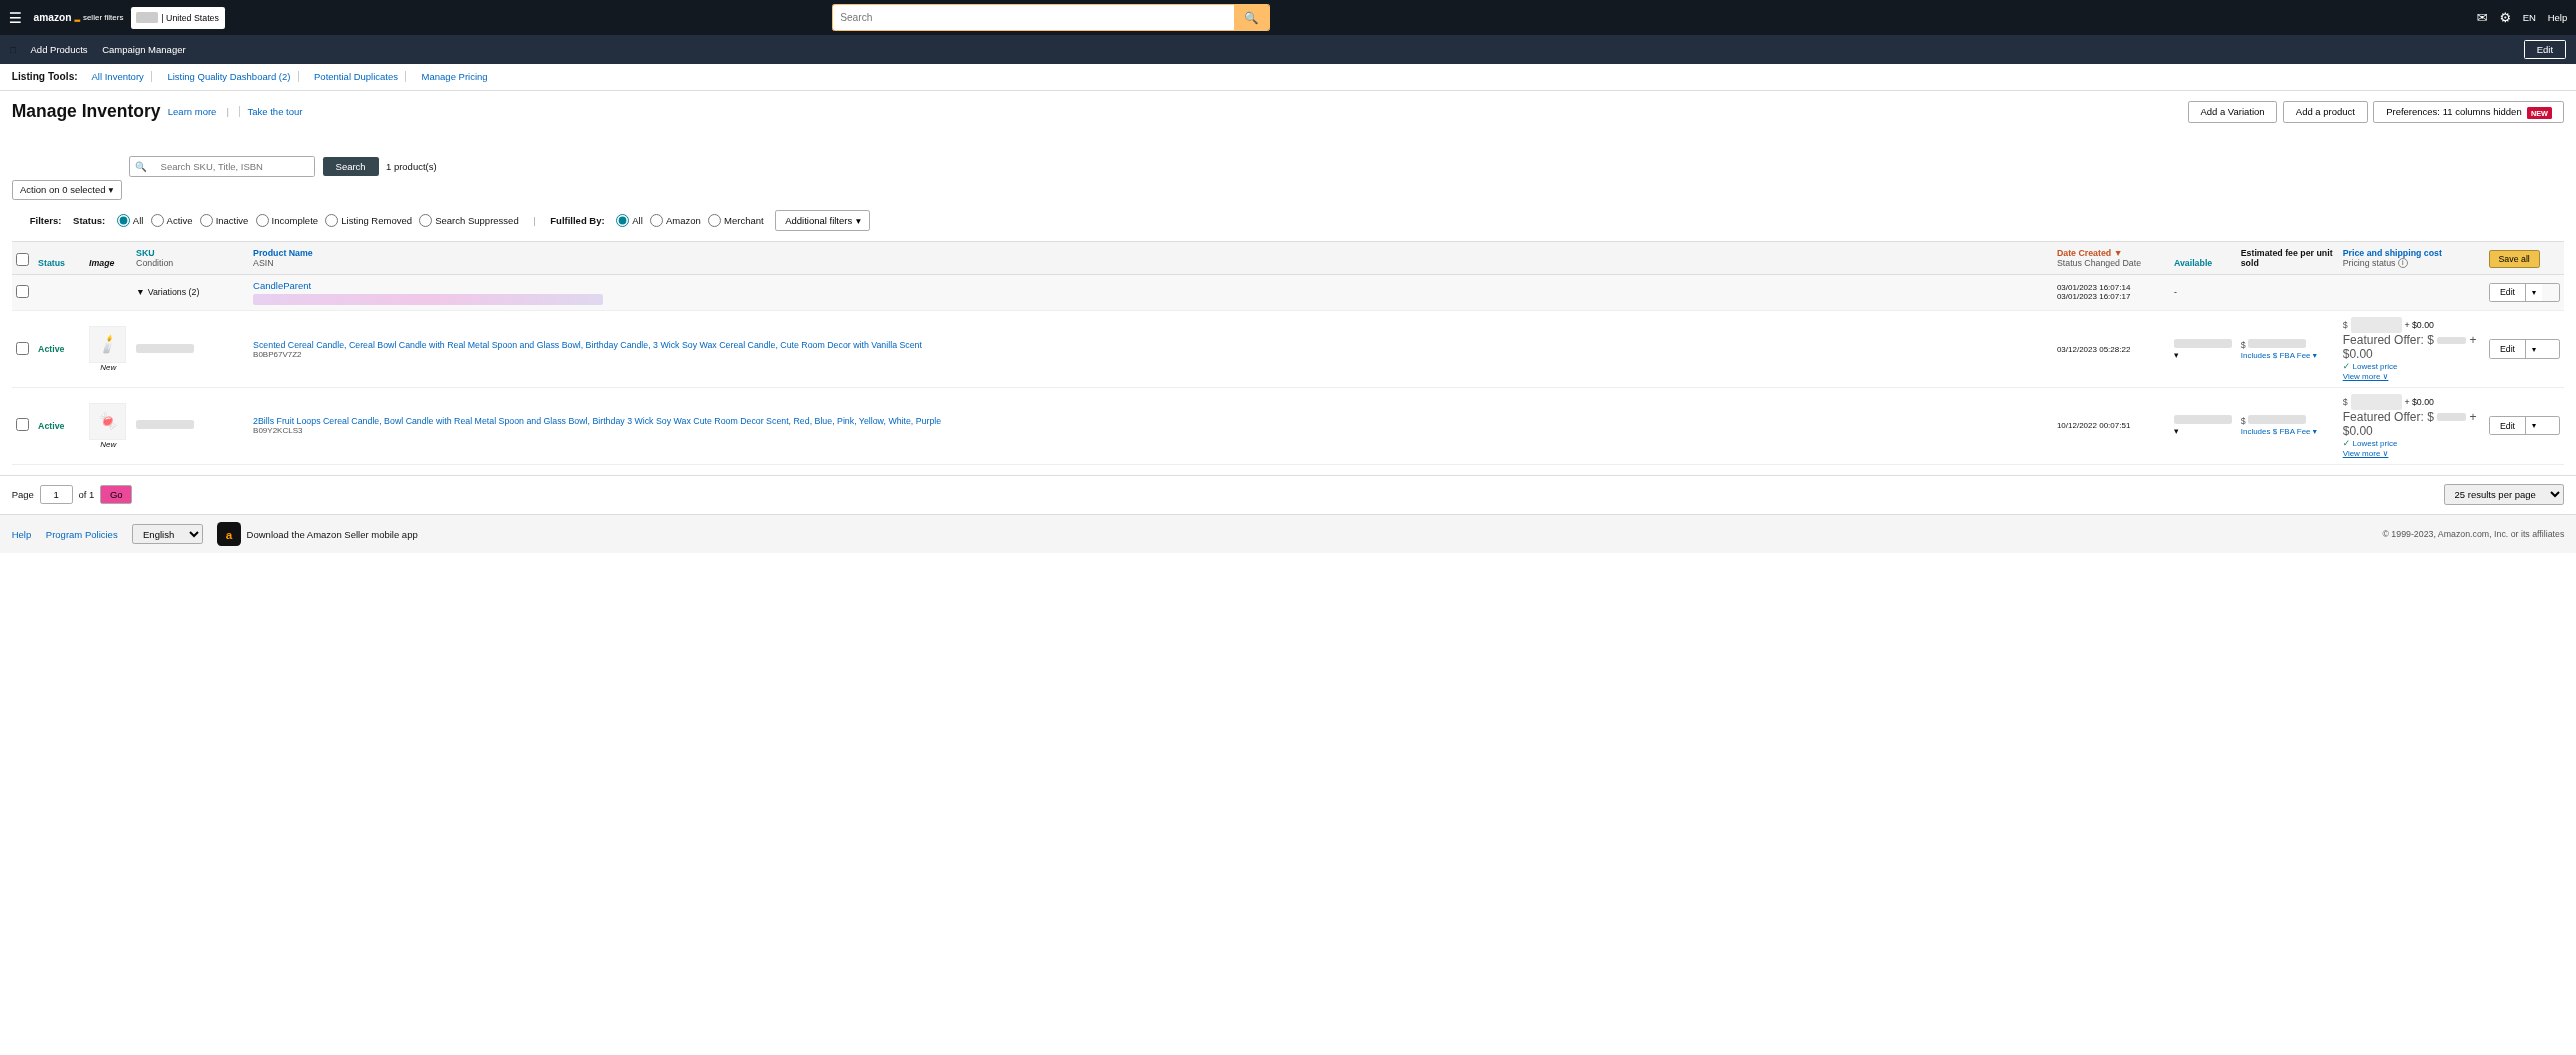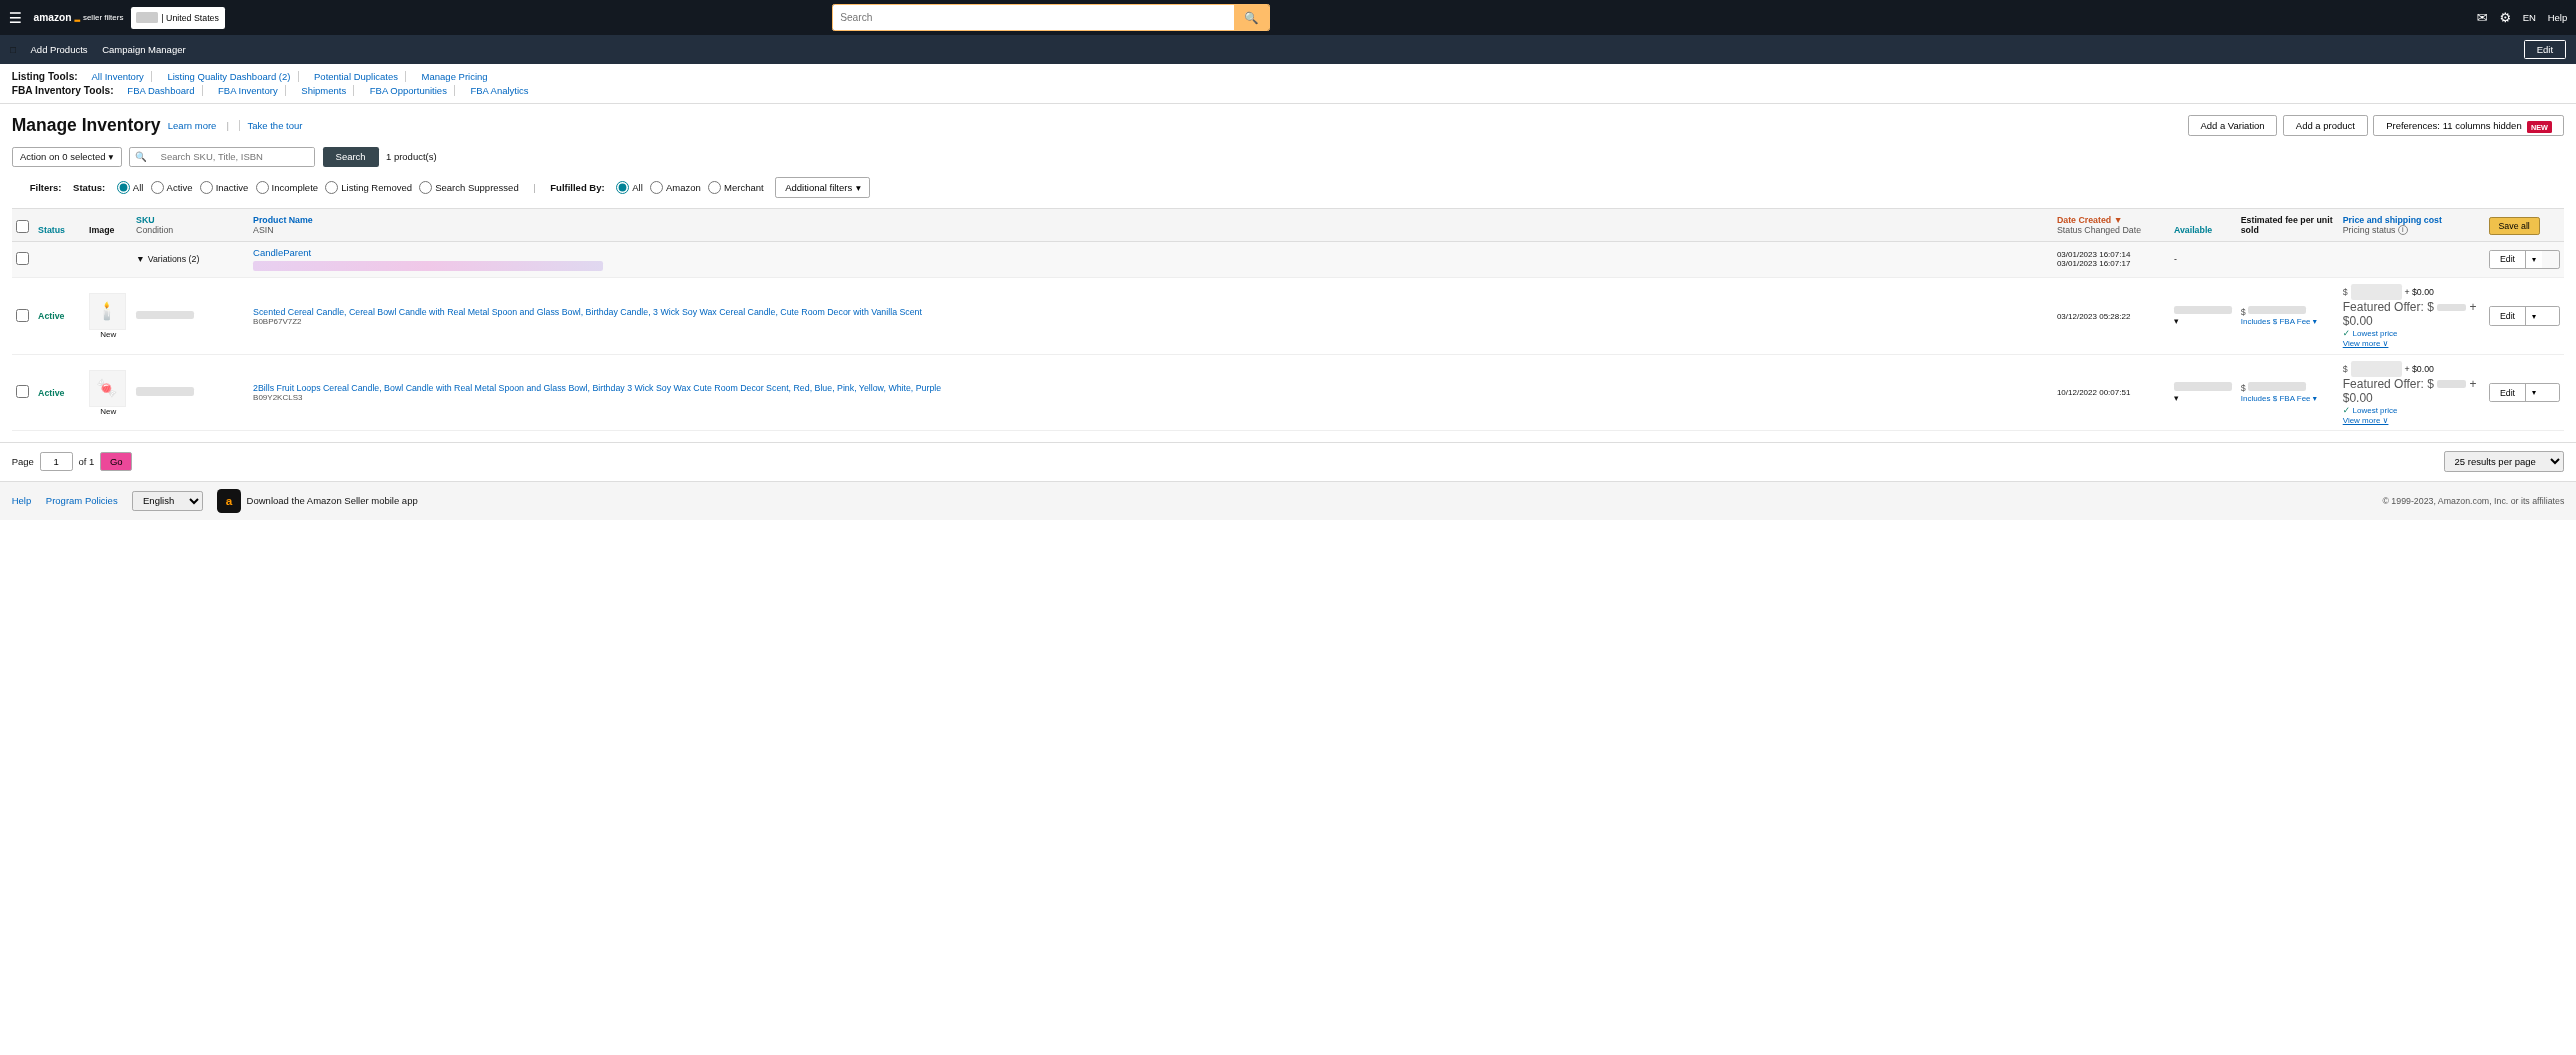--- a/index.html
+++ b/index.html
@@ -162,20 +162,21 @@
       display: flex;
       align-items: center;
       border: 0.7px solid #aaa;
       border-radius: 2.2px;
       padding: 3.7px 7.3px;
       font-size: 9.5px;
       cursor: pointer;
       background: #fff;
       gap: 2.9px;
       white-space: nowrap;
+      margin-top: 47px;
     }
     .search-box {
       display: flex;
       align-items: center;
       border: 0.7px solid #aaa;
       border-radius: 2.2px;
       overflow: hidden;
     }
     .search-box input {
       border: none;
@@ -397,21 +398,21 @@
       justify-content: center;
       color: #ff9900;
       font-weight: bold;
       font-size: 11.7px;
     }
     .footer .copyright { margin-left: auto; color: #555; font-size: 8.8px; }
     .fee-link { color: #0066c0; text-decoration: none; font-size: 8px; }
 
     .col-check { width: 22px; }
     .col-status { width: 51px; }
-    .col-image { width: 47px; }
+    .col-image { width: 47px; font-style: italic; }
     .col-sku { width: 117px; }
     .col-product { }
     .col-date { width: 117px; }
     .col-available { width: 58px; }
     .col-fee { width: 102px; }
     .col-price { width: 146px; }
     .col-action { width: 80px; }
 
     .blurred-bar {
       height: 10.2px;
@@ -473,28 +474,20 @@
   <button class="edit-btn">Edit</button>
 </div>
 
 <div class="listing-tools">
   <div class="row">
     <span class="label">Listing Tools:</span>
     <a href="#">All Inventory</a>
     <a href="#">Listing Quality Dashboard (2)</a>
     <a href="#">Potential Duplicates</a>
     <a href="#">Manage Pricing</a>
-  </div>
-  <div class="row">
-    <span class="label">FBA Inventory Tools:</span>
-    <a href="#">FBA Dashboard</a>
-    <a href="#">FBA Inventory</a>
-    <a href="#">Shipments</a>
-    <a href="#">FBA Opportunities</a>
-    <a href="#">FBA Analytics</a>
   </div>
 </div>
 
 <div class="main-content">
 
   <div class="page-header">
     <div class="page-header-left">
       <h1>Manage Inventory</h1>
       <a href="#" class="learn-more">Learn more</a>
       <span class="filter-separator">|</span>

